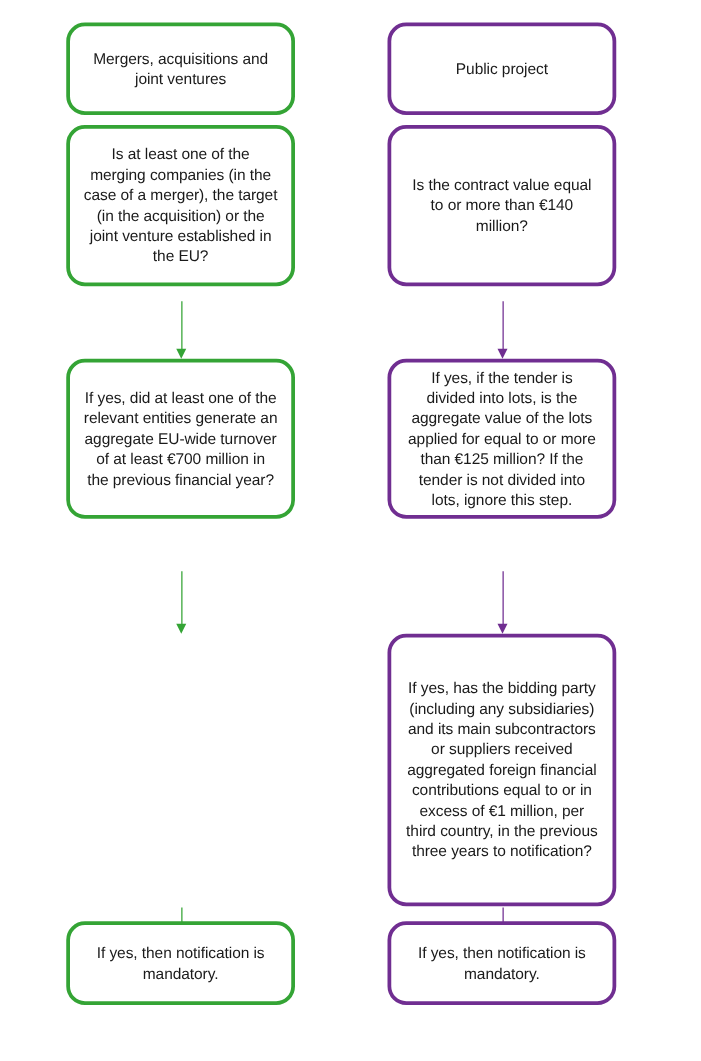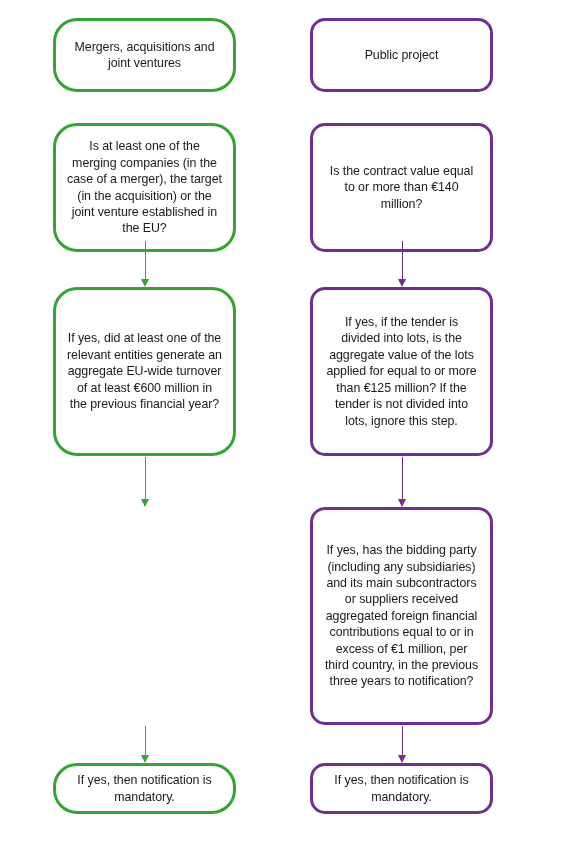--- a/index.html
+++ b/index.html
@@ -51,30 +51,30 @@
 
   .node-text {
     font-size: 12.4px;
     line-height: 16.4px;
     color: #1a1a1a;
     white-space: pre-line;
     letter-spacing: -0.05px;
   }
 
   
-  .column-mergers .node { border-color: #34a435; border-radius: 24px; }
+  .column-mergers .node { border-color: #34a435; }
   
   .column-public  .node { border-color: #702e91; }
 
   
   .row-0 { top: 18px;  height: 74px;  }
-  .row-1 { top: 123px; height: 129px; }
-  .row-2 { top: 287px; height: 169px; }
+  .row-1 { top: 100px; height: 129px; }
+  .row-2 { top: 287px; height: 128px; }
   .row-3 { top: 507px; height: 218px; }
-  .row-4 { top: 763px; height: 51px;  }
+  .row-4 { top: 737px; height: 67px;  }
 
   
   .connector {
     position: absolute;
     left: 88px;
     width: 9px;
   }
 
   .connector .shaft {
     position: absolute;
@@ -119,21 +119,21 @@
     <div class="node row-1">
       <span class="node-text">Is at least one of the merging companies (in the case of a merger), the target (in the acquisition) or the joint venture established in the EU?</span>
     </div>
 
     <div class="connector conn-1-2">
       <div class="shaft"></div>
       <div class="head"></div>
     </div>
 
     <div class="node row-2">
-      <span class="node-text">If yes, did at least one of the relevant entities generate an aggregate EU-wide turnover of at least €600 million in the previous financial year?</span>
+      <span class="node-text">If yes, did at least one of the relevant entities generate an aggregate EU-wide turnover of at least €700 million in the previous financial year?</span>
     </div>
 
     <div class="connector conn-2-3">
       <div class="shaft"></div>
       <div class="head"></div>
     </div>
 
 
     <div class="connector conn-3-4">
       <div class="shaft"></div>

